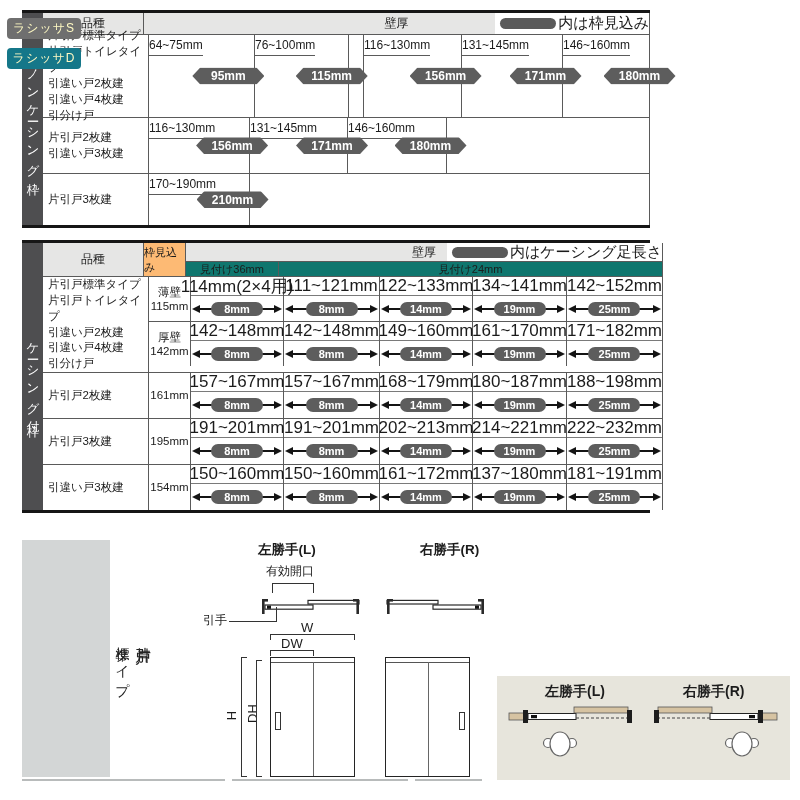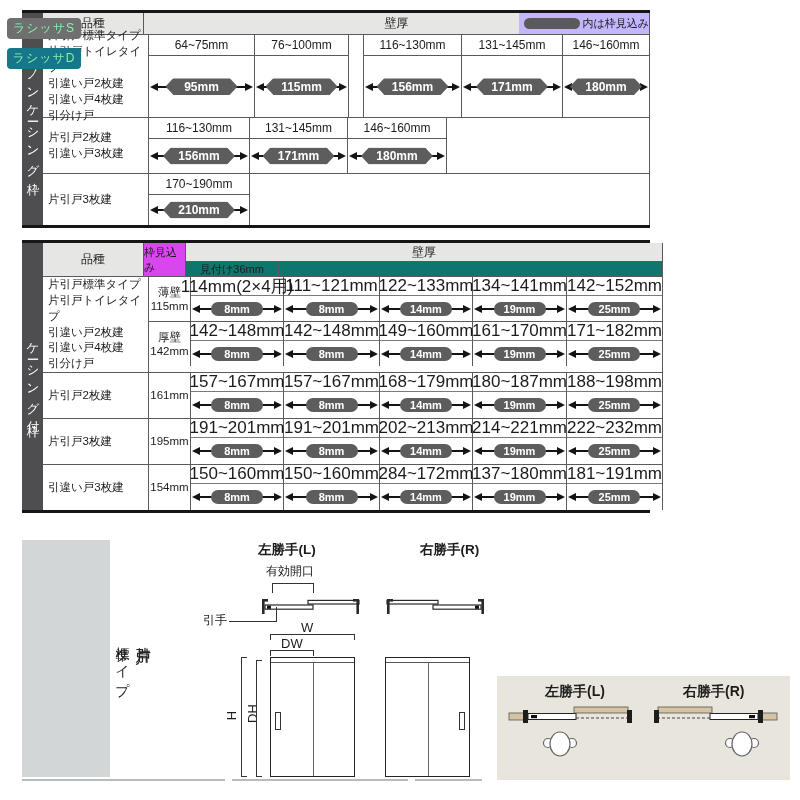--- a/index.html
+++ b/index.html
@@ -9,47 +9,47 @@
 
   
   .tframe{position:absolute;left:22px;width:628px;display:flex;
           border-top:3px solid #161616;border-bottom:3px solid #161616;background:#fff}
   .vbar{width:21px;background:#4e4e50;color:#fff;writing-mode:vertical-rl;
         display:flex;align-items:center;justify-content:center;font-size:12.5px;letter-spacing:4px}
   .tmain{flex:1;border-right:1px solid #5a5a5a;display:flex;flex-direction:column}
   .hd1{height:21px;display:flex;background:#e6e6e5;border-bottom:1px solid #5a5a5a;font-size:12px}
   .ck{width:100px;border-right:1px solid #5a5a5a;display:flex;align-items:center;justify-content:center}
   .cw{flex:1;position:relative;display:flex;align-items:center;justify-content:center}
-  .legend{position:absolute;right:0;top:0;bottom:0;background:#c4b5fd;display:flex;
-          align-items:center;padding-left:5px;font-size:11px}
+  .legend{position:absolute;right:0;top:0;bottom:0;background:#ffffff;display:flex;
+          align-items:center;padding-left:5px;font-size:15px}
   .pill{width:56px;height:11px;background:#5a5a5a;border-radius:6px;margin-right:2px;flex:none}
   .grow{display:flex;border-bottom:1px solid #5a5a5a}
   .grow.nb{border-bottom:none}
   .kcell{width:100px;border-right:1px solid #5a5a5a;font-size:11.5px;line-height:1.38;
          display:flex;flex-direction:column;justify-content:center;padding-left:5px}
   .cols{flex:1;display:flex}
-  .col{border-right:1px solid #5a5a5a;display:flex;flex-direction:column}
+  .col{border-right:1px solid #5a5a5a;display:flex;flex-direction:row}
   .col.fill{flex:1;border-right:none}
   .range{height:20px;border-bottom:1px solid #5a5a5a;display:flex;align-items:center;
          justify-content:center;font-size:12px;white-space:nowrap}
   .az{flex:1;position:relative;display:flex;align-items:center;padding:0 1px}
   .al{flex:1;height:2px;background:#141414}
   .ah{width:0;height:0;border-top:4.5px solid transparent;border-bottom:4.5px solid transparent;flex:none}
   .ahl{border-right:8px solid #141414}
   .ahr{border-left:8px solid #141414}
   .cap{position:absolute;left:50%;top:50%;transform:translate(-50%,-50%);
        background:#5d5d5d;color:#fff;text-align:center;white-space:nowrap}
   .cap1{width:72px;height:17px;line-height:17px;font-size:12px;
         clip-path:polygon(11% 0,89% 0,100% 50%,89% 100%,11% 100%,0% 50%)}
   .cap2{width:52px;height:14px;line-height:14px;font-size:11px;border-radius:7px}
 
   
   .hd2{display:flex;border-bottom:1px solid #5a5a5a;font-size:12px}
   .h2k{width:100px;border-right:1px solid #5a5a5a;background:#e6e6e5;display:flex;align-items:center;justify-content:center}
-  .h2d{width:41px;border-right:1px solid #5a5a5a;background:#d946ef;display:flex;align-items:center;justify-content:center;font-size:11px}
+  .h2d{width:41px;border-right:1px solid #5a5a5a;background:#fdba74;display:flex;align-items:center;justify-content:center;font-size:11px}
   .h2r{flex:1;display:flex;flex-direction:column}
   .h2w{height:18px;background:#e6e6e5;border-bottom:1px solid #5a5a5a;position:relative;
        display:flex;align-items:center;justify-content:center}
   .h2s{height:14px;background:#0f766e;display:flex;font-size:11px}
   .s36{width:92px;border-right:1px solid #5a5a5a;display:flex;align-items:center;justify-content:center}
   .s24{flex:1;display:flex;align-items:center;justify-content:center}
   .rowg{display:flex;border-bottom:1px solid #5a5a5a}
   .subcol{flex:1;display:flex;flex-direction:column}
   .subrow{display:flex;height:44px;border-bottom:1px solid #5a5a5a}
   .subrow.nb{border-bottom:none}
@@ -60,21 +60,21 @@
   .d2{width:41px;border-right:1px solid #5a5a5a;font-size:11.5px;display:flex;flex-direction:column;
       align-items:center;justify-content:center;line-height:1.25;text-align:center}
   .cols2{flex:1;display:flex}
   .c2{display:flex;flex-direction:column;border-right:1px solid #5a5a5a}
   .c2.last{flex:1;border-right:none}
   .r2{height:18px;border-bottom:1px solid #7a7a7a;display:flex;align-items:center;
       justify-content:center;font-size:17px;white-space:nowrap}
 
   
   .panel{position:absolute;left:22px;top:540px;width:88px;height:237px;background:#d3d6d6}
-  .badge{position:absolute;left:7px;width:74px;height:21px;border-radius:4px;color:#86efac;
+  .badge{position:absolute;left:7px;width:74px;height:21px;border-radius:4px;color:#fef9c3;
          font-size:12px;display:flex;align-items:center;justify-content:center;letter-spacing:1px}
   .badge.s{top:18px;background:#6f6f6f}
   .badge.d{top:48px;background:#157789}
   .vtype{position:absolute;left:114px;top:634px;height:125px;writing-mode:vertical-rl;
          color:#222;display:flex;flex-direction:column}
   .vtype .l1{font-size:16px;letter-spacing:2px}
   .vtype .l2{font-size:14px;letter-spacing:1px;margin-top:2px}
   .ptitle{position:absolute;font-size:13.5px;font-weight:bold;white-space:nowrap}
   .small-label{position:absolute;font-size:12px;white-space:nowrap}
   .dim-label{position:absolute;font-size:13px;white-space:nowrap}
@@ -228,23 +228,28 @@
 
   <div class="tframe" style="top:240px">
     <div class="vbar">ケーシング付枠</div>
     <div class="tmain">
       <div class="hd2">
         <div class="h2k">品種</div>
         <div class="h2d">枠見込み</div>
         <div class="h2r">
           <div class="h2w">
             <span>壁厚</span>
+            <span class="legend">
+              <i class="pill"></i>
+              <span>内はケーシング足長さ</span>
+            </span>
           </div>
           <div class="h2s">
             <div class="s36">見付け36mm</div>
+            <div class="s24">見付け24mm</div>
           </div>
         </div>
       </div>
 
       <div class="rowg">
         <div class="k2">
           <span>片引戸標準タイプ</span>
           <span>片引戸トイレタイプ</span>
           <span>引違い戸2枚建</span>
           <span>引違い戸4枚建</span>
@@ -492,21 +497,21 @@
           <div class="c2" style="width:95px">
             <div class="r2">150~160mm</div>
             <div class="az">
                 <i class="ah ahl"></i>
                 <i class="al"></i>
                 <i class="ah ahr"></i>
               <b class="cap cap2">8mm</b>
               </div>
           </div>
           <div class="c2" style="width:92px">
-            <div class="r2">284~172mm</div>
+            <div class="r2">161~172mm</div>
             <div class="az">
                 <i class="ah ahl"></i>
                 <i class="al"></i>
                 <i class="ah ahr"></i>
               <b class="cap cap2">14mm</b>
               </div>
           </div>
           <div class="c2" style="width:93px">
             <div class="r2">137~180mm</div>
             <div class="az">

